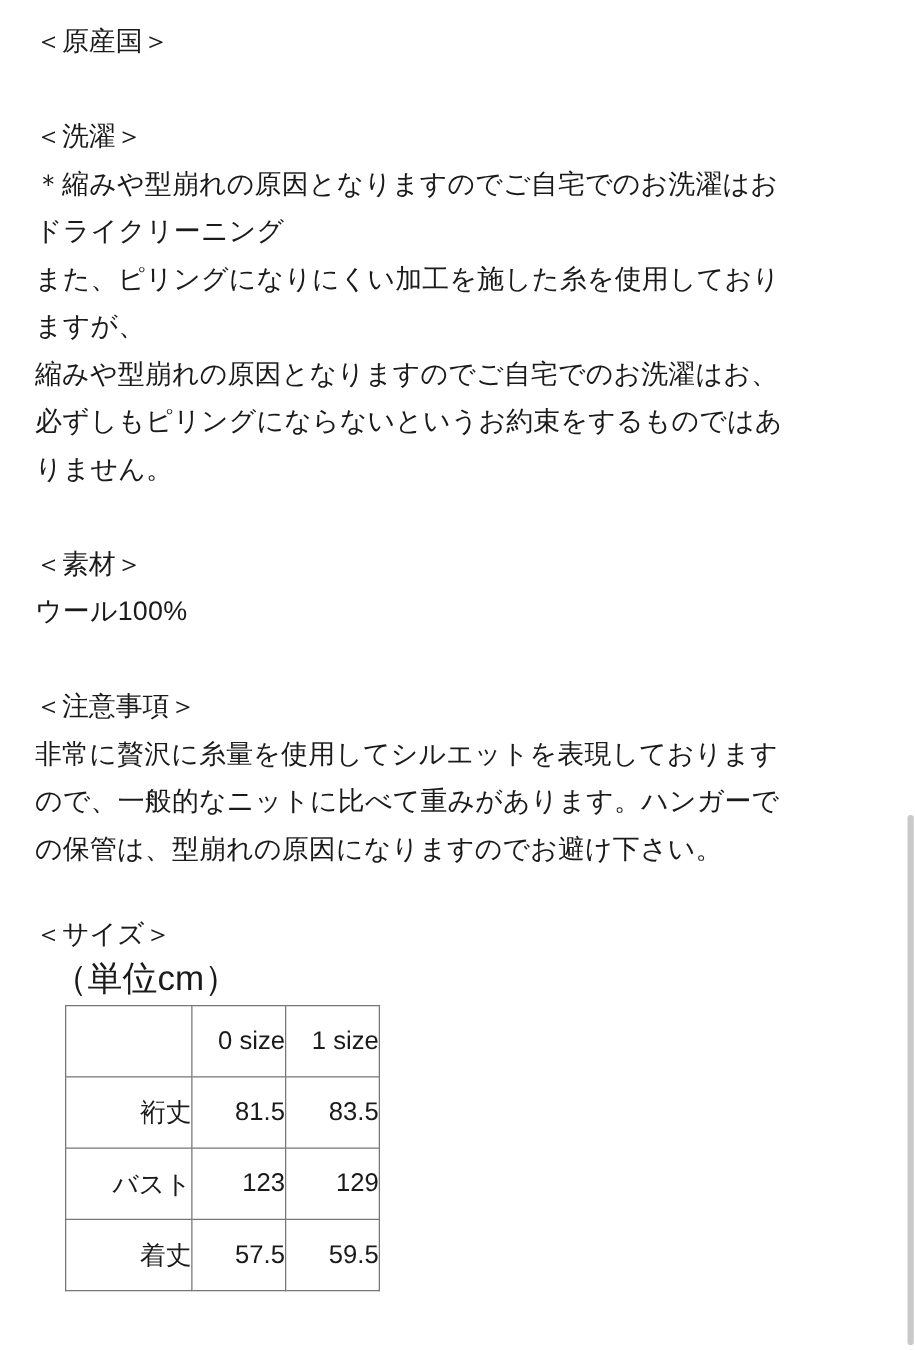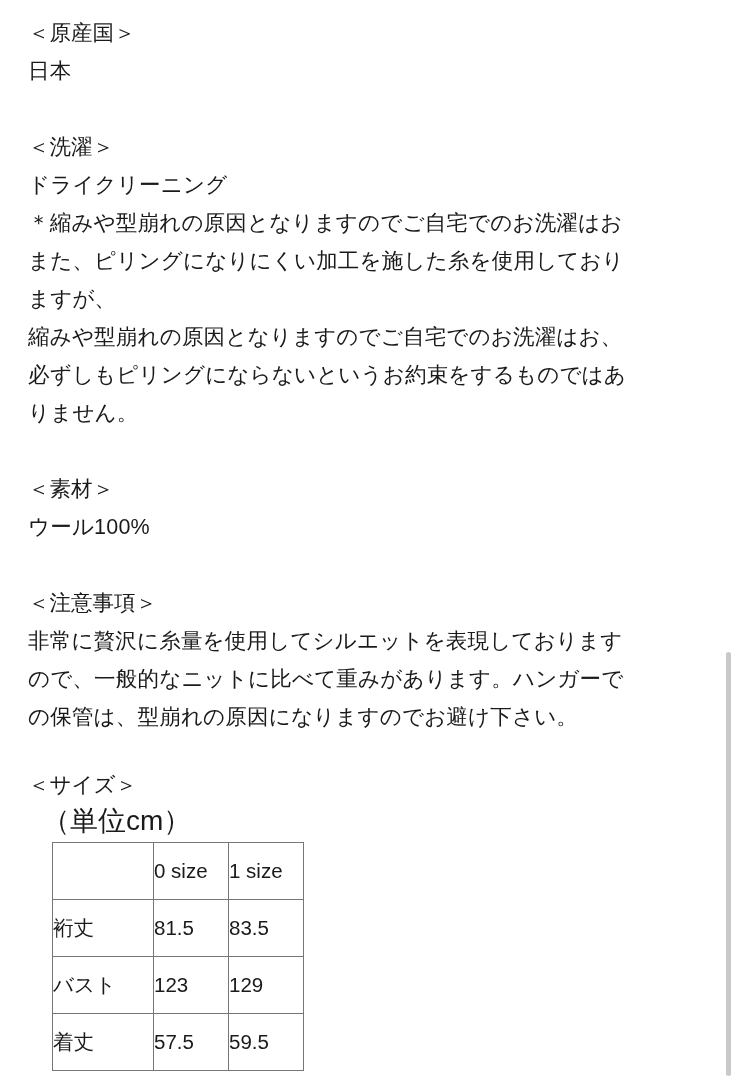--- a/index.html
+++ b/index.html
@@ -48,21 +48,21 @@
   }
   table.size-table {
     border-collapse: collapse;
     margin-top: 4px;
     margin-left: 24px;
     table-layout: fixed;
   }
   table.size-table td, table.size-table th {
     border: 1px solid #767676;
     height: 56px;
-    text-align: left;
+    text-align: right;
     vertical-align: middle;
     font-size: 20.5px;
     font-weight: normal;
     padding: 0;
   }
   table.size-table .col-label { width: 100px; font-family: Liberation Mono, monospace; }
   table.size-table .col-val { width: 74px; }
 
   
   .scrollbar-track {
@@ -83,29 +83,28 @@
     border-radius: 3px;
   }
 </style>
 </head>
 <body>
 
 <div class="page">
 
   <div class="block">
     <div class="heading">＜原産国＞</div>
-    <div class="line">日本</div>
   </div>
 
   <div class="spacer-lg"></div>
 
   <div class="block">
     <div class="heading">＜洗濯＞</div>
+    <div class="line">＊縮みや型崩れの原因となりますのでご自宅でのお洗濯はお</div>
     <div class="line">ドライクリーニング</div>
-    <div class="line">＊縮みや型崩れの原因となりますのでご自宅でのお洗濯はお</div>
     <div class="line">また、ピリングになりにくい加工を施した糸を使用しており</div>
     <div class="line">ますが、</div>
     <div class="line">縮みや型崩れの原因となりますのでご自宅でのお洗濯はお、</div>
     <div class="line">必ずしもピリングにならないというお約束をするものではあ</div>
     <div class="line">りません。</div>
   </div>
 
   <div class="spacer-lg"></div>
 
   <div class="block">

